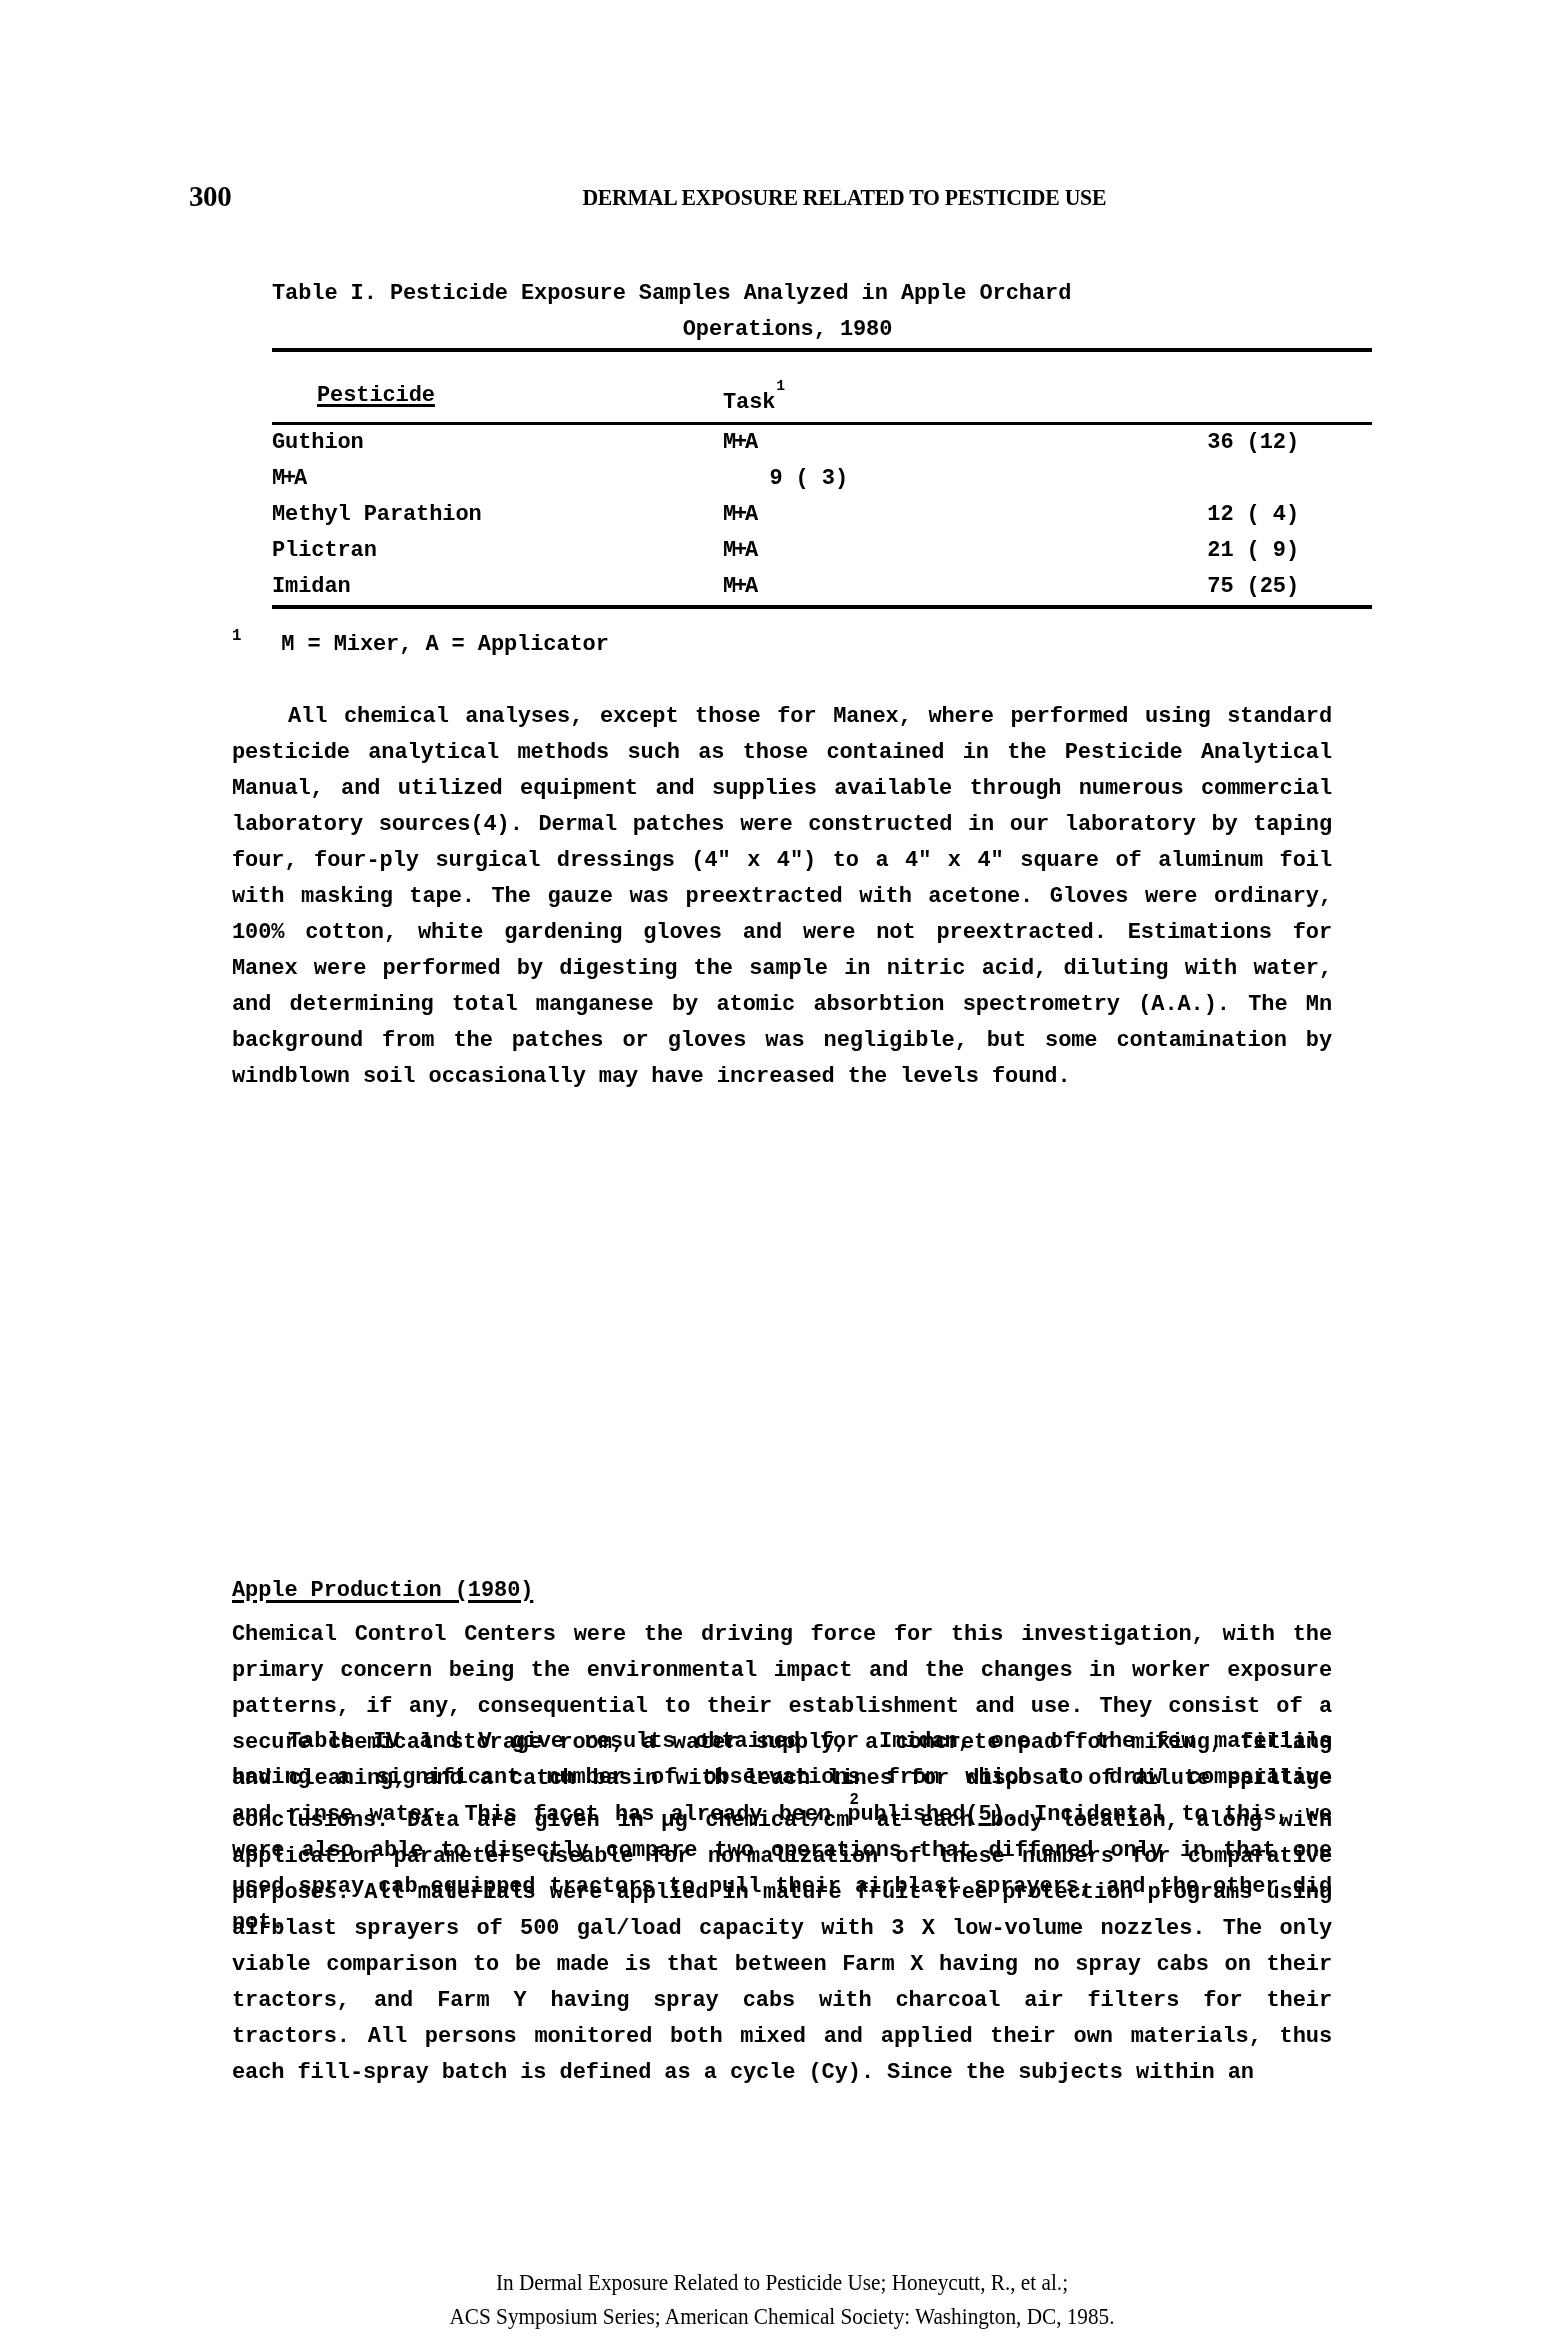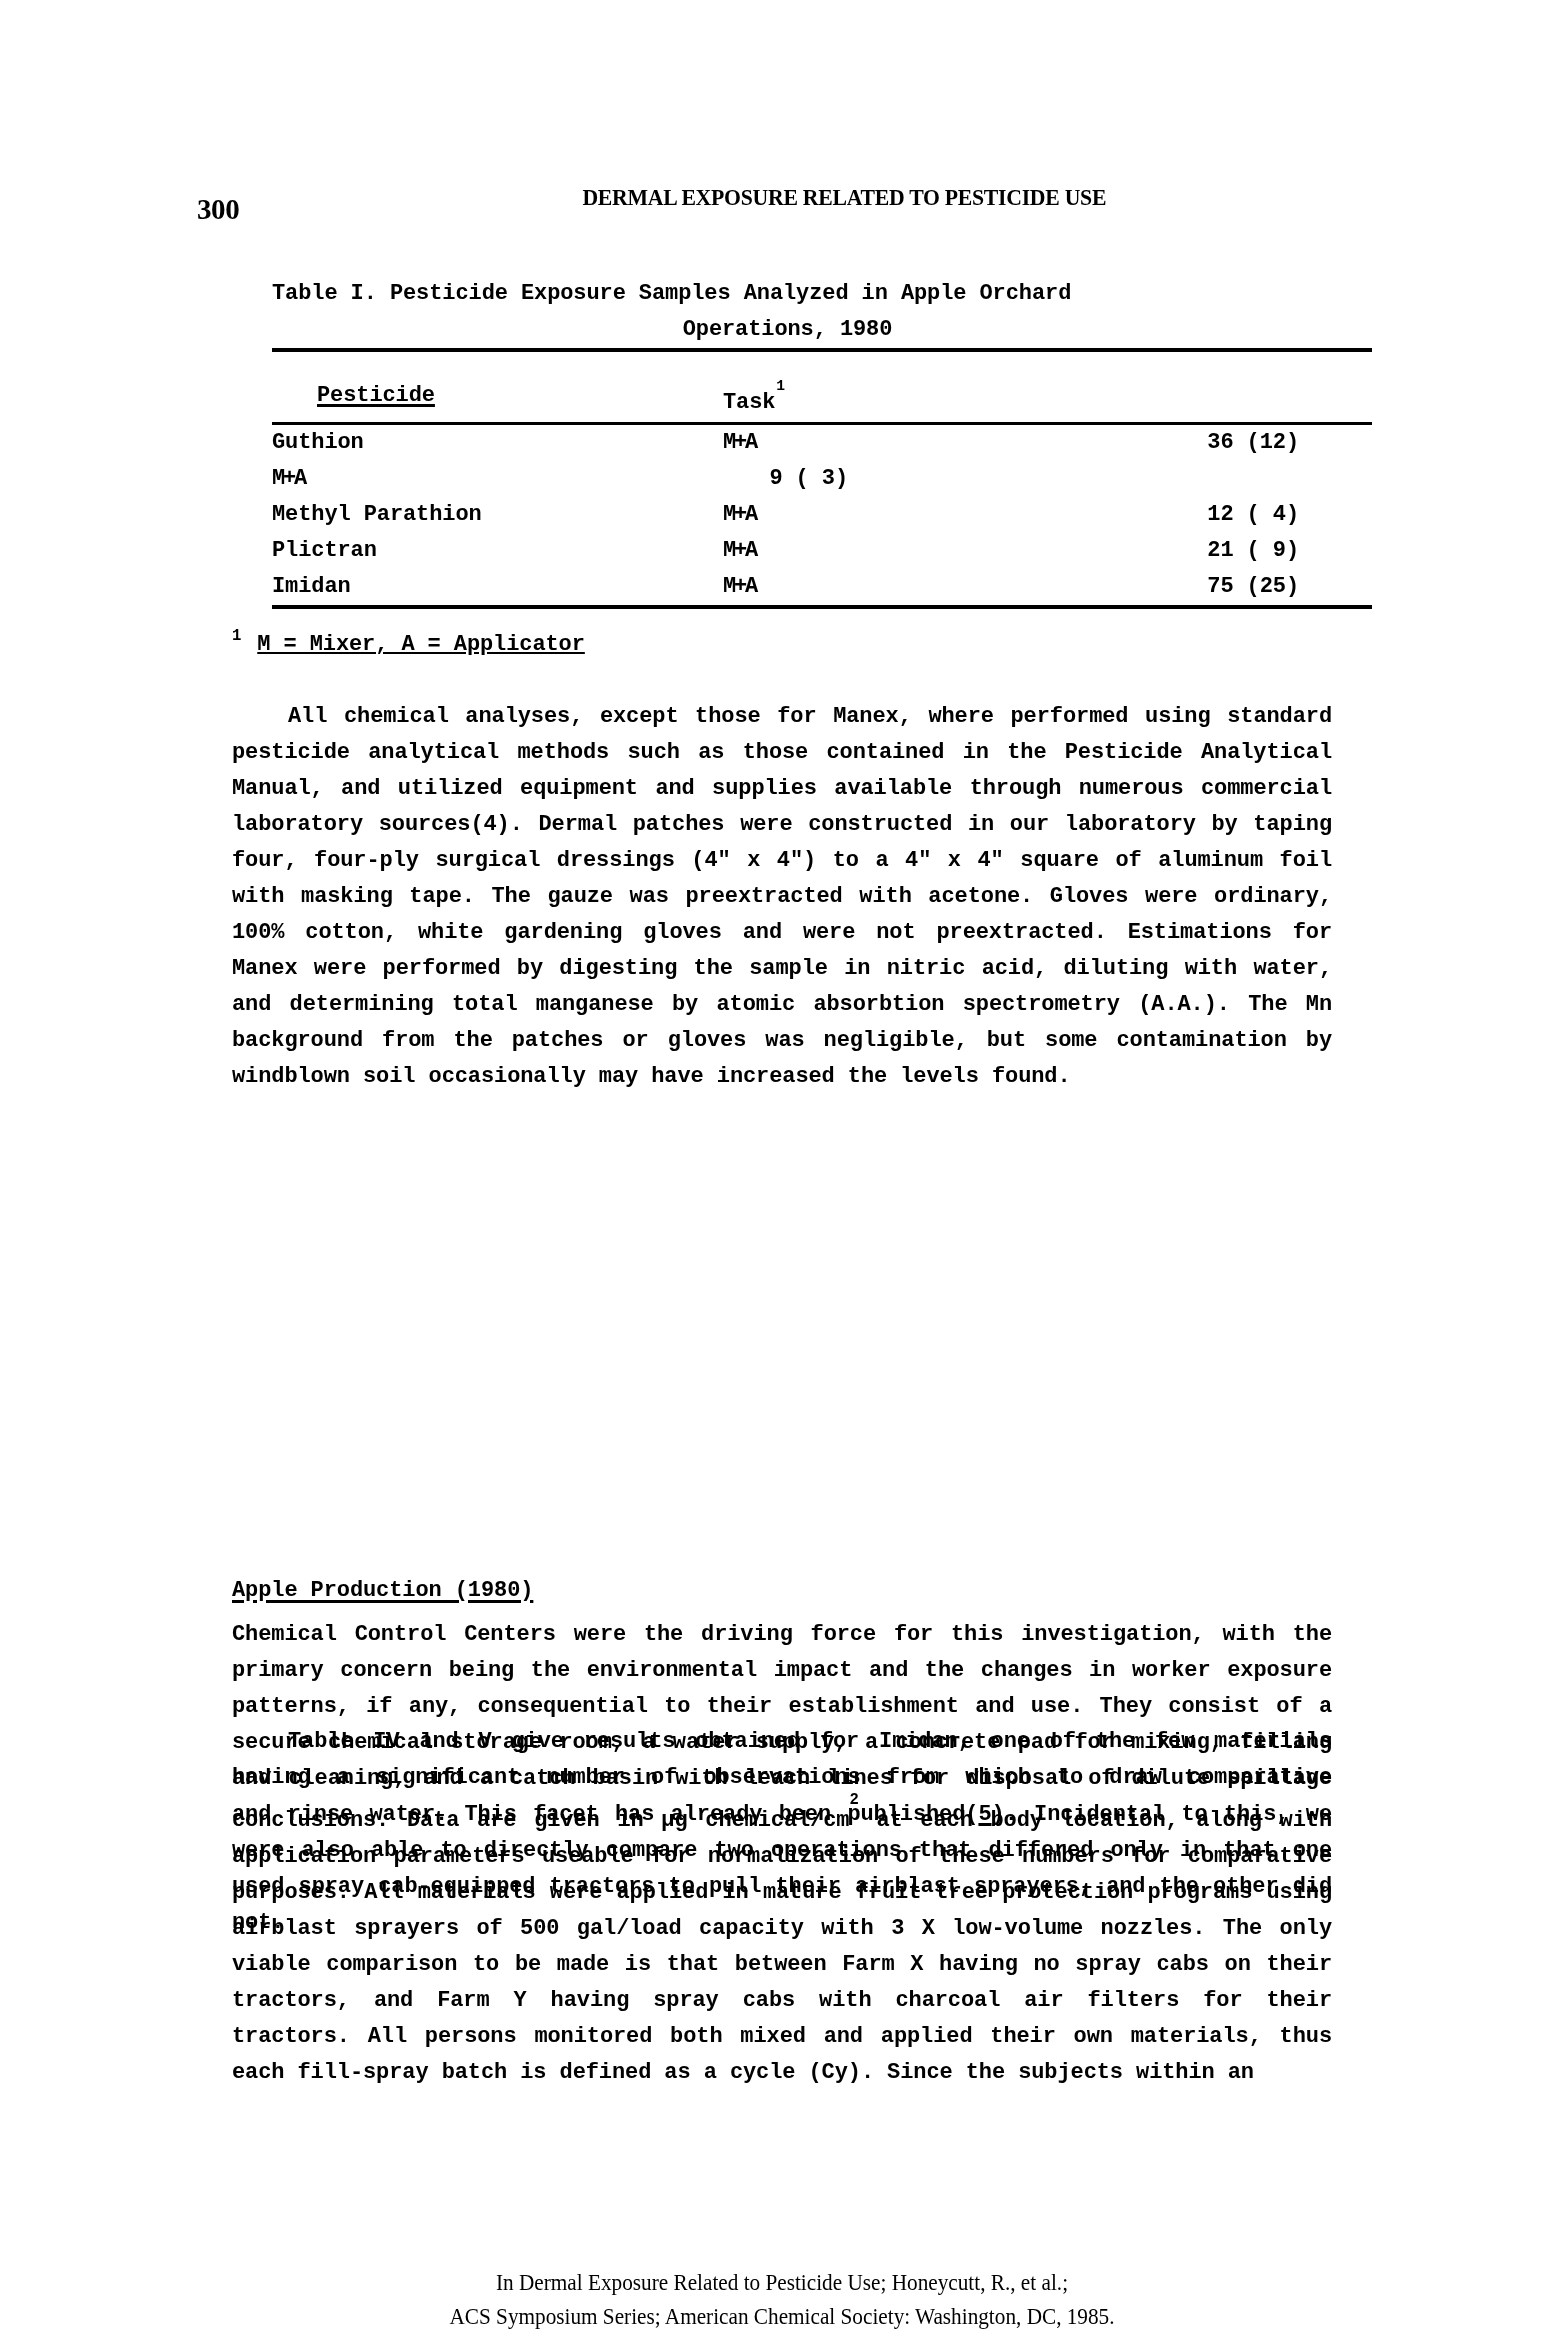--- a/index.html
+++ b/index.html
@@ -26,28 +26,27 @@
   
   .runhead {
     position: absolute;
     top: 179px;
     left: 0;
     width: 1564px;
     height: 40px;
   }
   .folio {
     position: absolute;
-    left: 197px;
+    left: 189px;
     top: 0;
     font-family: "Liberation Serif", "DejaVu Serif", serif;
     font-size: 29px;
     font-weight: 700;
     letter-spacing: -0.4px;
     line-height: 35px;
-    margin-top: 13px;
   }
   .runtitle {
     position: absolute;
     left: 0;
     top: 3.5px;
     width: 1564px;
     text-align: center;
     padding-left: 134px;
     box-sizing: border-box;
     font-family: "Liberation Serif", "DejaVu Serif", serif;
@@ -121,21 +120,21 @@
     position: absolute;
     left: 232px;
     top: 618px;
     width: 1100px;
   }
   .footnote .fnum {
     font-size: 15.6px;
     vertical-align: 9.5px;
     font-weight: 700;
   }
-  .footnote .ftxt { margin-left: 16px; text-decoration: underline; }
+  .footnote .ftxt { margin-left: 40px; }
 
   
   .para {
     position: absolute;
     left: 232px;
     width: 1100px;
     text-align: justify;
     text-align-last: left;
   }
   .indent { display: inline-block; width: 56px; }

